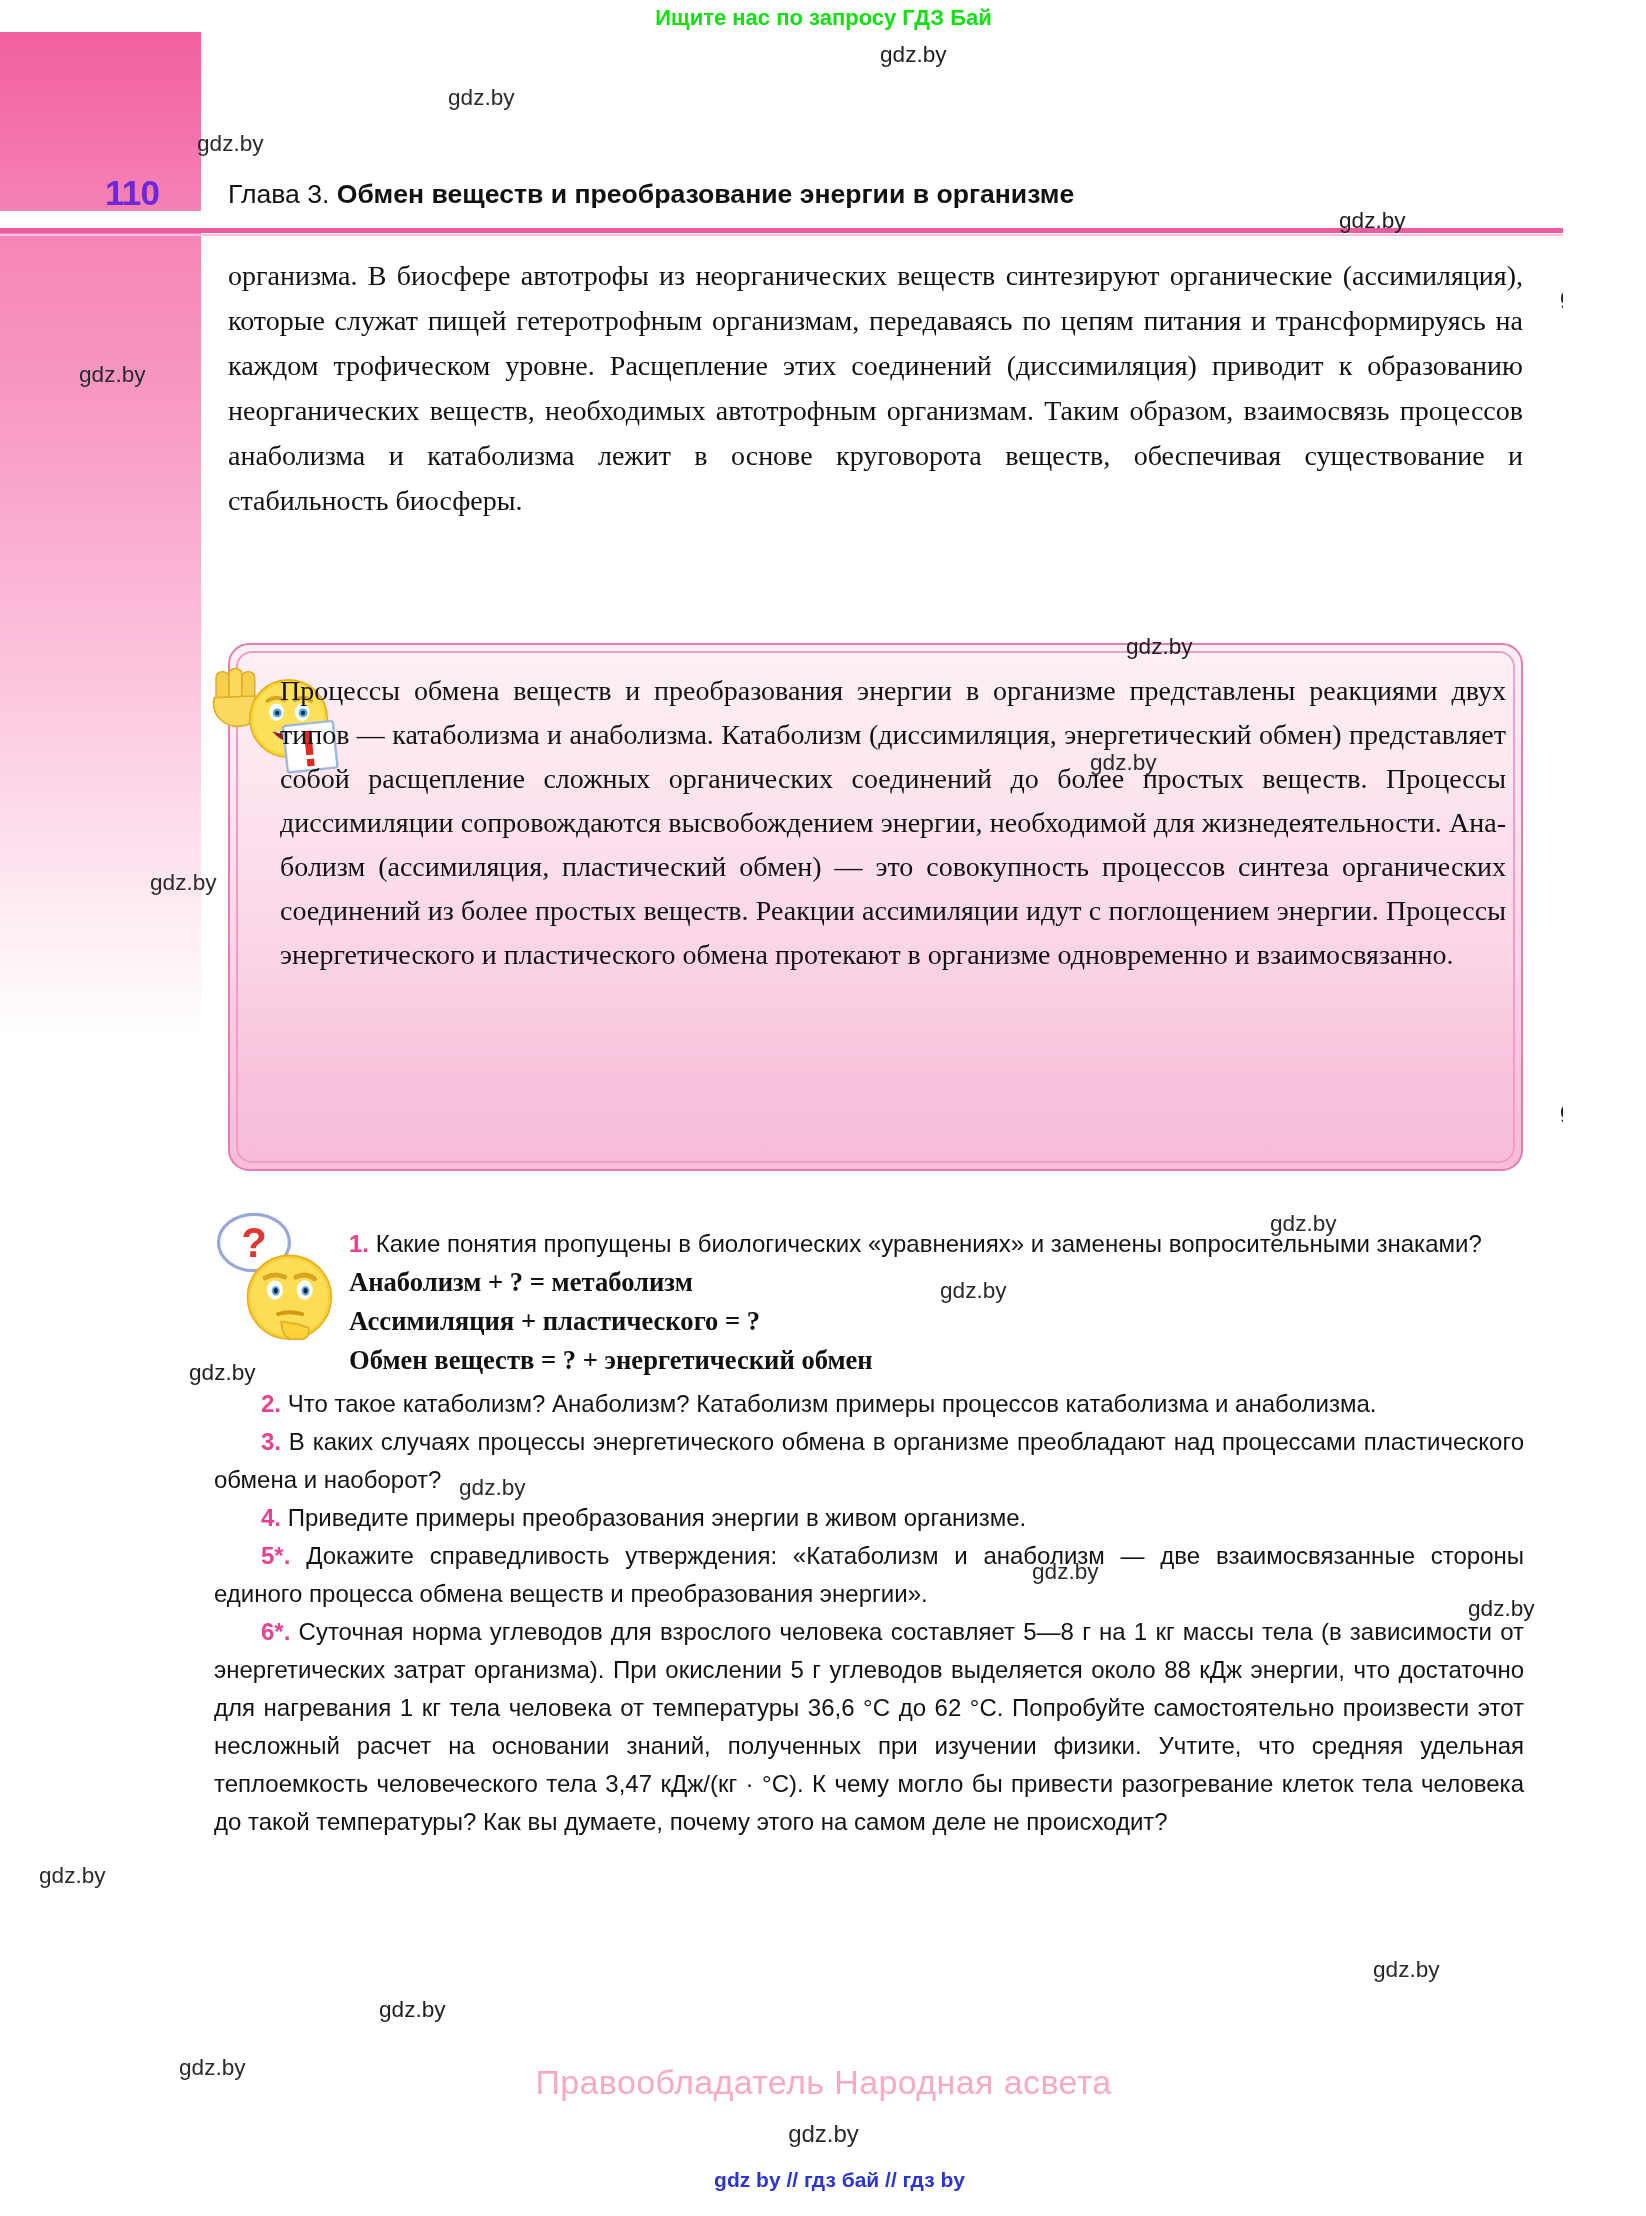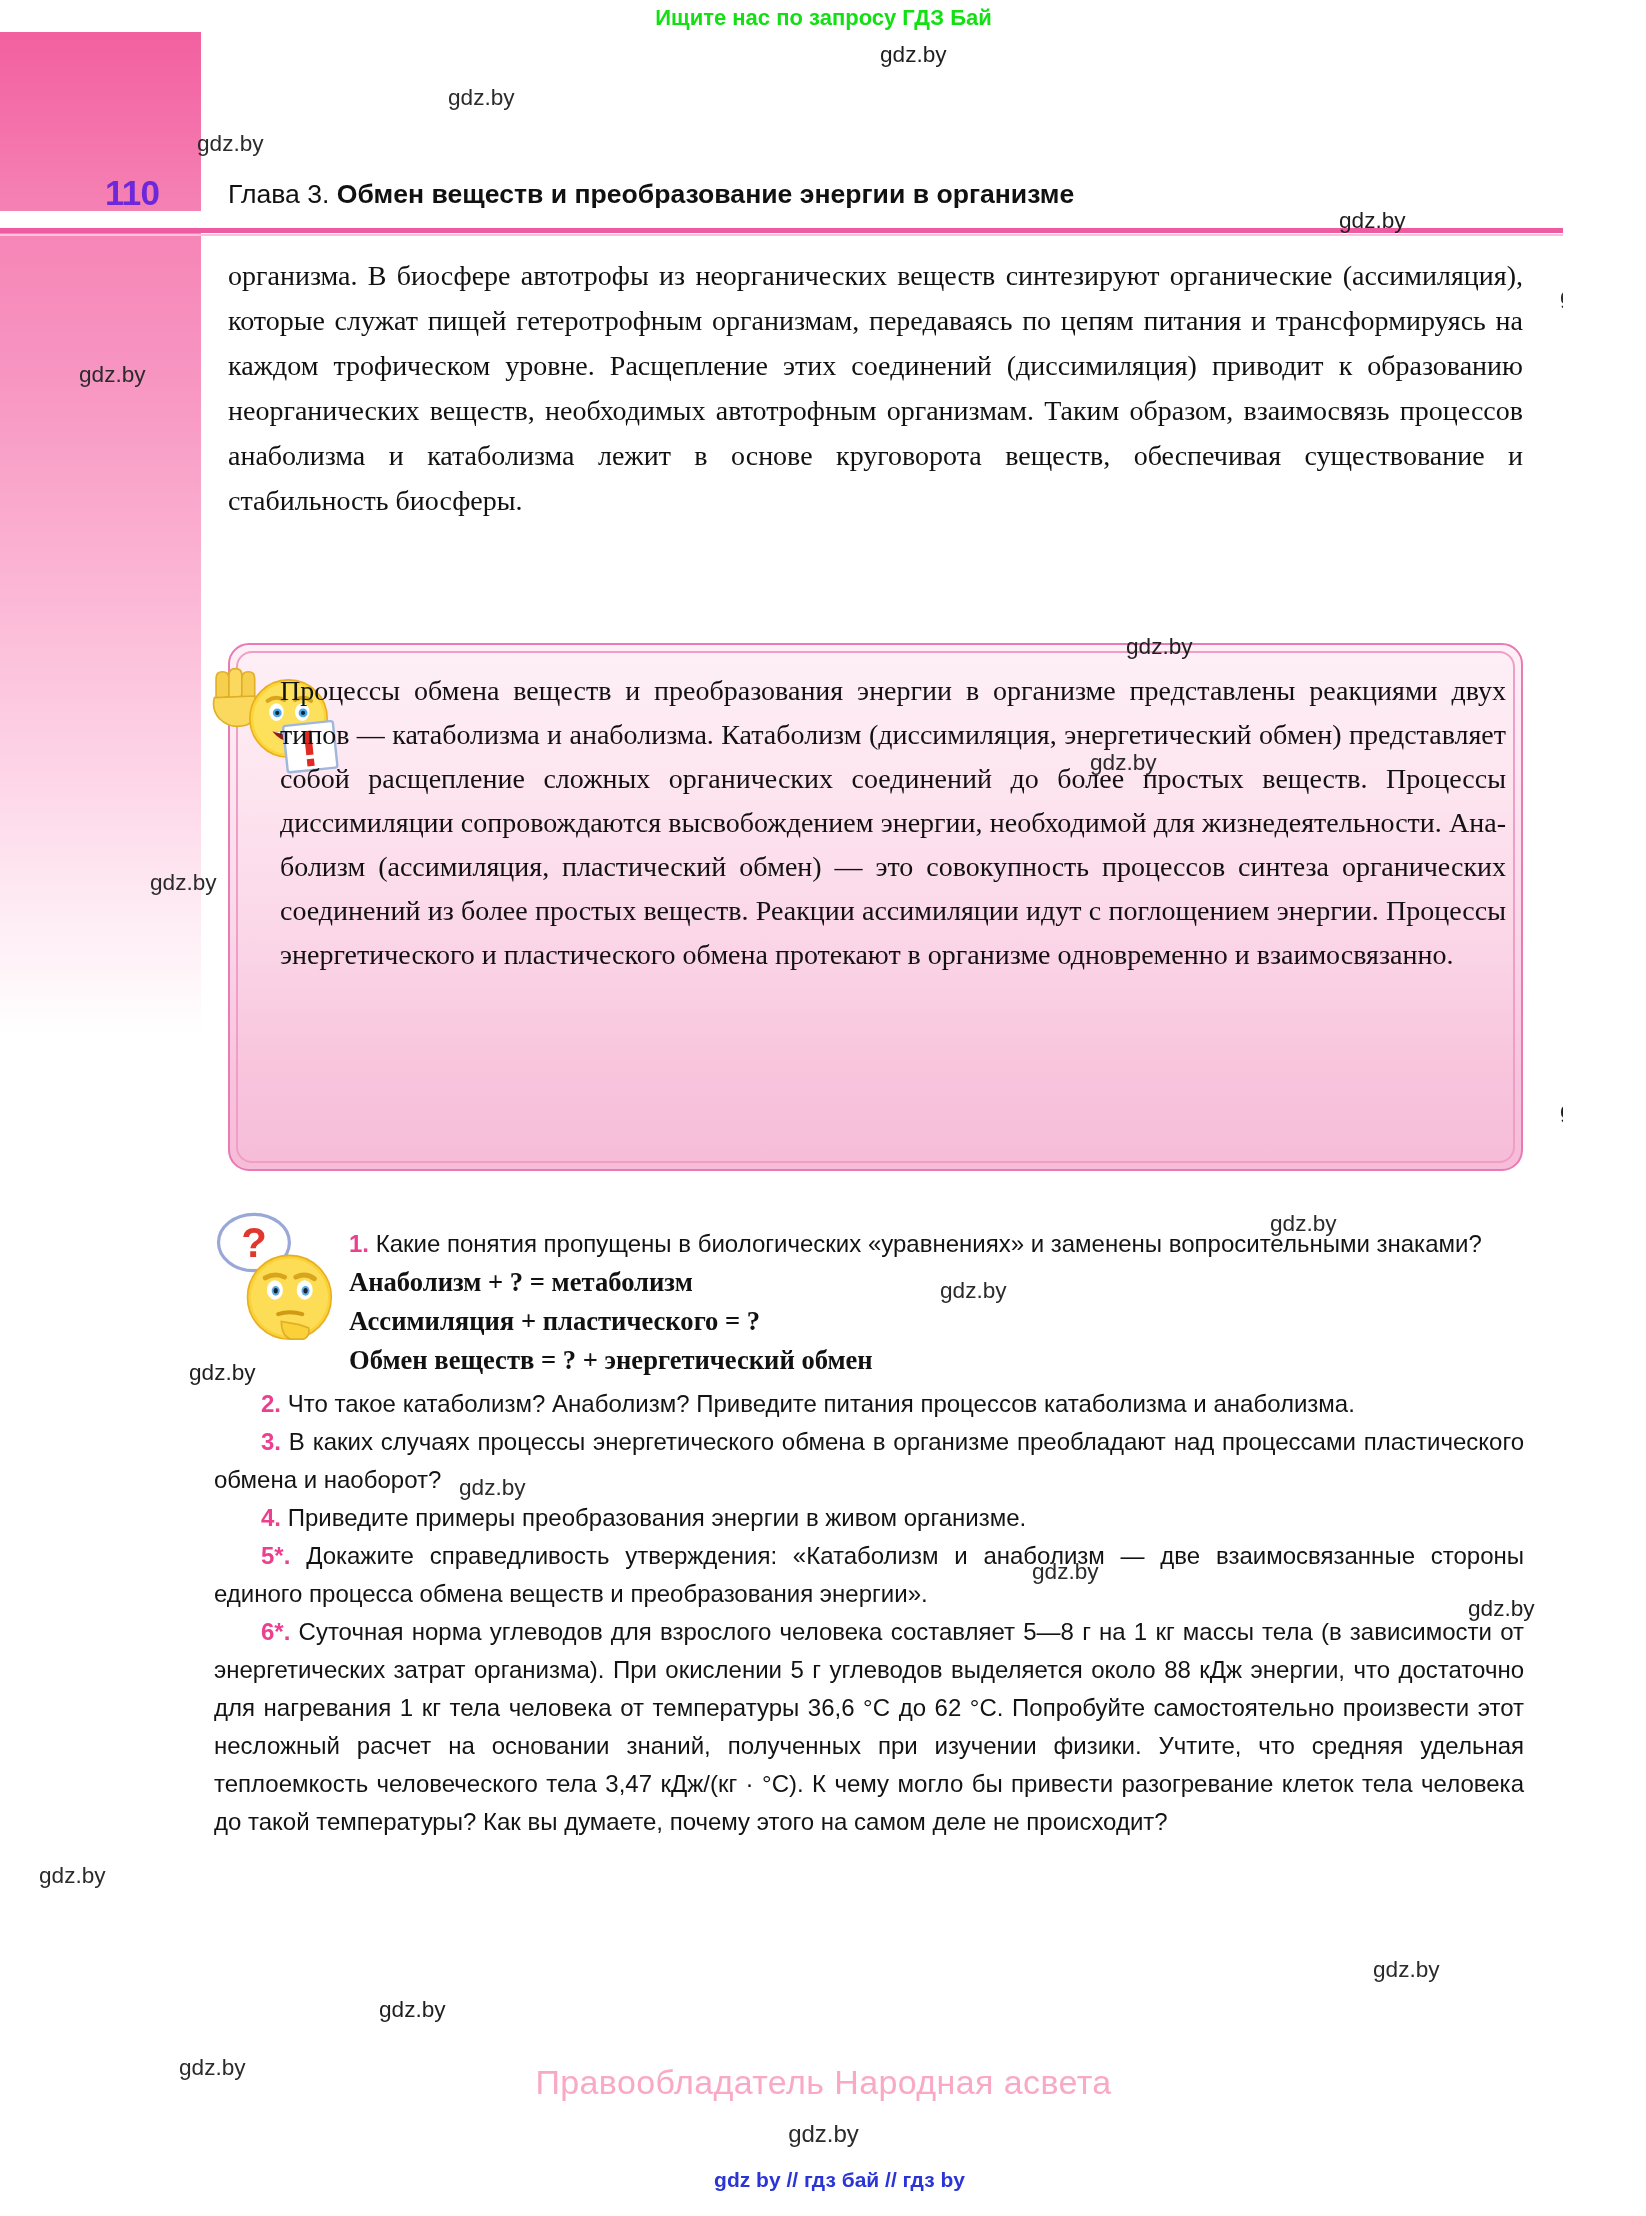--- a/index.html
+++ b/index.html
@@ -327,21 +327,21 @@
     <p class="q q1">
       <span class="q-num">1.</span>
       <span>Какие понятия пропущены в биологических «уравнениях» и заменены вопроси­тельными знаками?</span>
     </p>
     <p class="eq">Анаболизм + ? = метаболизм</p>
     <p class="eq">Ассимиляция + пластического = ?</p>
     <p class="eq">Обмен веществ = ? + энергетический обмен</p>
 
     <p class="q q-para" style="margin-top:4.8px;">
       <span class="q-num">2.</span>
-      <span>Что такое катаболизм? Анаболизм? Приведите питания процессов катаболизма и анаболизма.</span>
+      <span>Что такое катаболизм? Анаболизм? Катаболизм примеры процессов катаболизма и анаболизма.</span>
     </p>
     <p class="q q-para">
       <span class="q-num">3.</span>
       <span>В каких случаях процессы энергетического обмена в организме преобладают над процессами пластического обмена и наоборот?</span>
     </p>
     <p class="q q-para">
       <span class="q-num">4.</span>
       <span>Приведите примеры преобразования энергии в живом организме.</span>
     </p>
     <p class="q q-para">

